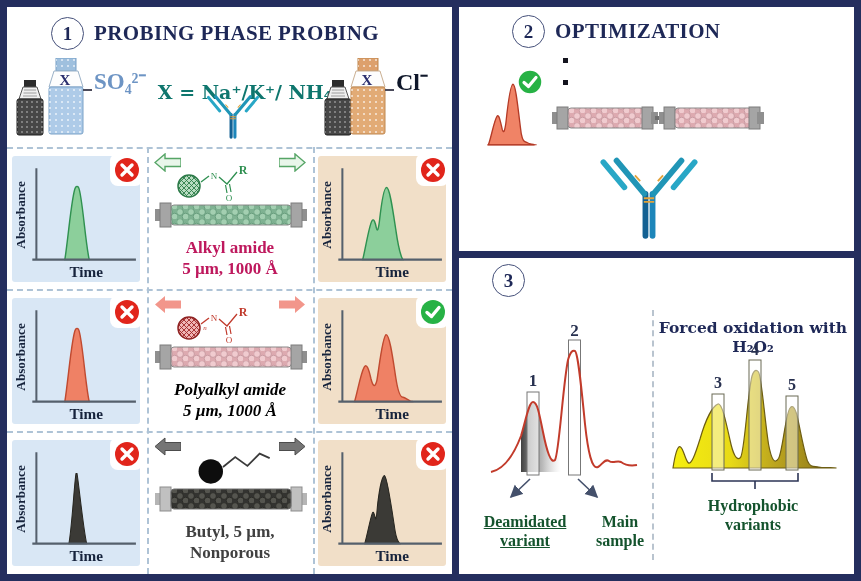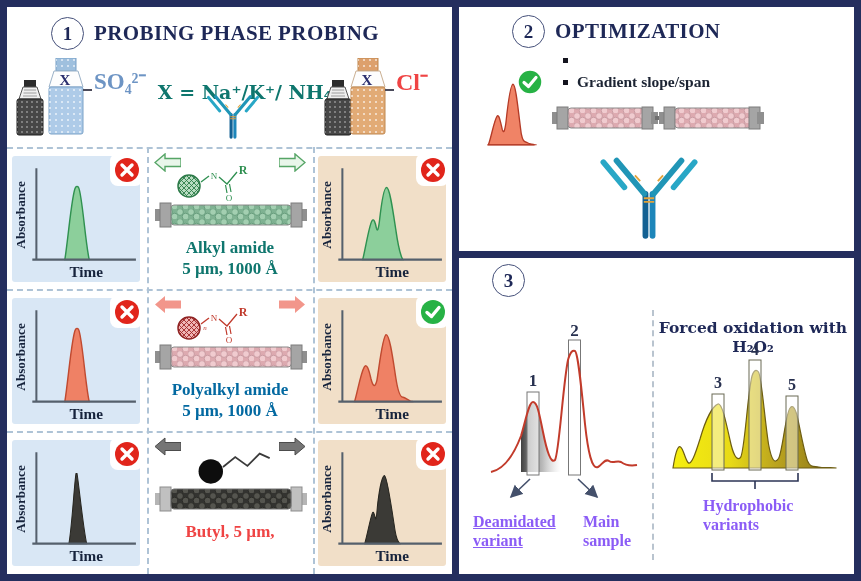--- a/index.html
+++ b/index.html
@@ -19,21 +19,21 @@
   .uni{font-family:"DejaVu Serif",serif;}
 
   
   .hdash{position:absolute;left:0;right:0;border-top:2px dashed #aec3d6;}
   .vdash{position:absolute;top:140px;bottom:0;border-left:2px dashed #aec3d6;}
 
   
   .bottle-group{position:absolute;width:170px;height:80px;}
   .salt{position:absolute;top:6px;font-weight:bold;white-space:nowrap;font-family:Liberation Serif, serif;}
   .salt-blue{color:#6d94c4;font-size:23px;}
-  .salt-orange{color:#ef4444;font-size:24px;}
+  .salt-orange{color:#0f172a;font-size:24px;}
   .tie{position:absolute;width:9px;border-top:2px solid #4a4a5a;}
   .ion-text{position:absolute;left:138px;top:50px;width:210px;text-align:center;
     color:#0f766e;font-weight:bold;font-size:19px;margin-top:24px;}
 
   
   .plot{position:absolute;width:128px;height:126px;border-radius:3px;}
   .plot.blue{background:#d9e7f5;}
   .plot.tan{background:#f1dfc8;}
   .plot svg.ax{position:absolute;left:0;top:0;width:128px;height:126px;}
   .badge{position:absolute;top:-3px;right:-3px;width:33px;height:33px;background:#fff;
@@ -47,34 +47,34 @@
   .pk-green{fill:#8ccf9b;stroke:#2f9150;stroke-width:1.4;}
   .pk-salmon{fill:#ef8165;stroke:#c04a30;stroke-width:1.4;}
   .pk-dark{fill:#3b3a36;stroke:#26251f;stroke-width:1;}
 
   
   .cell-arrow{position:absolute;width:27px;height:19px;}
   .ligand{position:absolute;width:112px;height:40px;}
   .colsvg{position:absolute;width:152px;height:32px;}
   .phase-text{position:absolute;width:166px;text-align:center;font-weight:bold;
     font-size:17px;line-height:21px;}
-  .phase-green{color:#0f766e;}
-  .phase-red{color:#0369a1;}
-  .phase-dark{color:#ef4444;}
+  .phase-green{color:#be185d;}
+  .phase-red{color:#000000;font-style:italic;}
+  .phase-dark{color:#404040;}
 
   
   .bullets{position:absolute;left:104px;top:42px;}
   .bullet-row{display:flex;align-items:center;gap:9px;height:22px;}
   .bullet-sq{width:5px;height:5px;background:#14141e;flex:0 0 auto;}
   .bullet-label{font-size:15.5px;font-weight:600;color:#1c2433;}
 
   
   .half-title{position:absolute;text-align:center;font-weight:bold;color:#1e2857;font-size:15.5px;}
   .p3dash{position:absolute;left:193px;top:52px;bottom:14px;border-left:2px dashed #b9c4cf;}
-  .annot{position:absolute;text-align:left;font-weight:bold;color:#8b5cf6;font-size:16px;line-height:19px;}
+  .annot{position:absolute;text-align:center;font-weight:bold;color:#14532d;font-size:16px;line-height:19px;}
 </style>
 </head>
 <body>
 
 <svg width="0" height="0" style="position:absolute" aria-hidden="true">
   <defs>
     <pattern id="beads-green" width="11" height="10" patternUnits="userSpaceOnUse">
       <rect width="11" height="10" fill="#7fb292"></rect>
       <circle cx="3" cy="3" r="3.4" fill="#a3cfb1" stroke="#5d9474" stroke-width=".8"></circle>
       <circle cx="8.6" cy="7.6" r="3.4" fill="#a3cfb1" stroke="#5d9474" stroke-width=".8"></circle>
@@ -328,20 +328,21 @@
     </svg>
     <svg class="colsvg" style="left:148px;top:476px;" viewBox="0 0 152 32">
       <rect x="0" y="10" width="7" height="12" fill="#b5b5b5"></rect>
         <rect x="5" y="4" width="11" height="24" fill="#c0c0c0" stroke="#8d8d8d"></rect>
       <rect x="145" y="10" width="7" height="12" fill="#b5b5b5"></rect>
         <rect x="136" y="4" width="11" height="24" fill="#c0c0c0" stroke="#8d8d8d"></rect>
       <rect x="16" y="6" width="120" height="20" rx="3" fill="url(#beads-dark)" stroke="#6f6f6f"></rect>
     </svg>
     <div class="phase-text phase-dark" style="left:140px;top:514px;">
       <div>Butyl, 5 µm,</div>
+      <div>Nonporous</div>
     </div>
     <div class="plot tan" style="left:311px;top:433px;">
       <svg class="ax" viewBox="0 0 126 124">
         <path class="pk-dark" d="M46 102 C49 91 51.5 77 53.5 72 C54.5 69.5 55.5 73 56.5 77 C57.3 80 57.8 73 58.5 65 C60.5 47 63.5 35 65.5 35 C68.5 37 72.5 68 76 90 C77 96 78.5 100 80.5 102 Z"></path>
         <path d="M24 12 V102 M20 102 H122" stroke="#55606c" stroke-width="2" fill="none"></path>
         <text class="axlab" transform="translate(13 58) rotate(-90)" text-anchor="middle" font-size="13">Absorbance</text>
         <text class="axlab" x="73" y="119" text-anchor="middle" font-size="15">Time</text>
       </svg>
       <div class="badge">
           <svg viewBox="0 0 26 26">
@@ -358,21 +359,20 @@
           <span>2</span>
         </div>
       <div class="ptitle">OPTIMIZATION</div>
     </div>
     <div class="bullets">
       <div class="bullet-row">
         <div class="bullet-sq"></div>
       </div>
       <div class="bullet-row">
         <div class="bullet-sq"></div>
-        <div class="bullet-label">Gradient slope/span</div>
       </div>
     </div>
 
     <svg style="position:absolute;left:26px;top:66px;" width="54" height="80" viewBox="0 0 52 78">
       <path d="M3 70 C6 62 8.5 46 11.5 42 C13.5 39.5 15 49 16.5 55 C17.8 59.5 18.8 57 20 49 C22 30 24.5 11 27 11 C30 11 32.5 42 35 59 C36.8 68 38.5 66.5 41 68 C43.5 69.5 45.5 69 48 70 Z" fill="#f08366" stroke="#b43a26" stroke-width="1.3"></path>
       <path d="M2 70 L50 70" stroke="#b43a26" stroke-width="1"></path>
     </svg>
     <div class="badge bare" style="left:58px;top:62px;right:auto;width:26px;height:26px;">
       <svg viewBox="0 0 26 26">
           <circle cx="13" cy="13" r="12" fill="#27b245" stroke="#fff" stroke-width="1.5"></circle>

